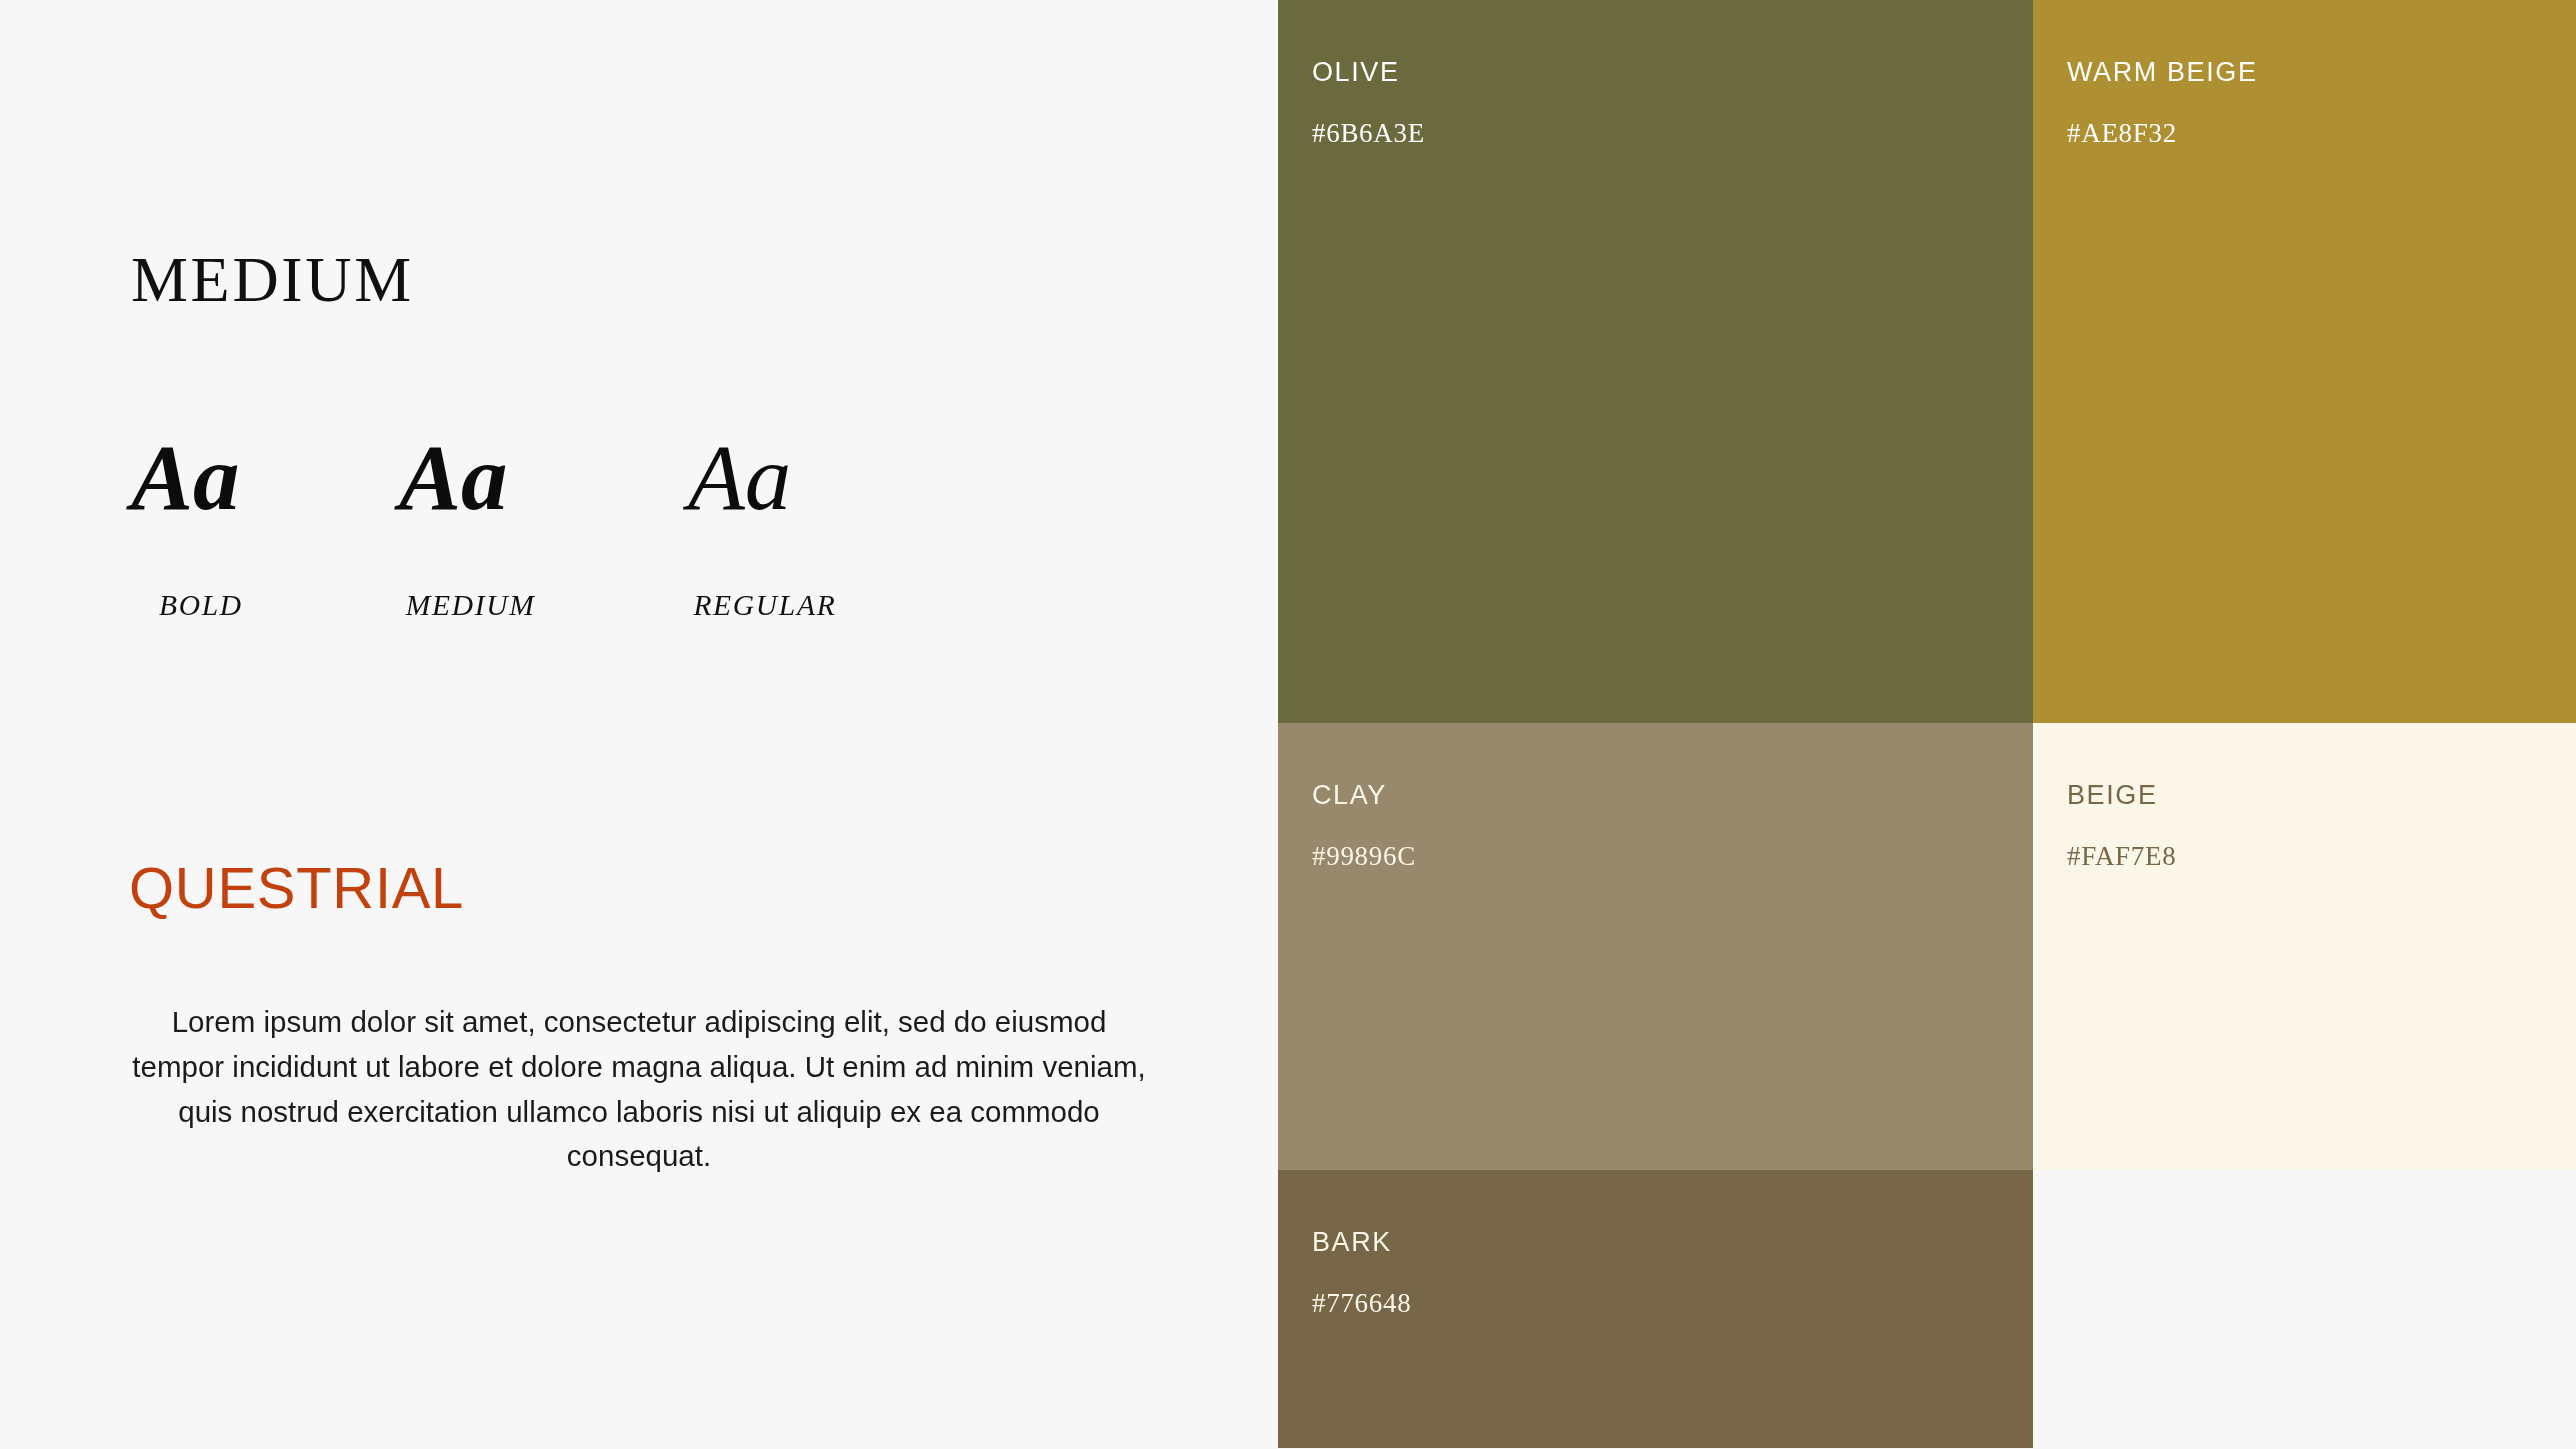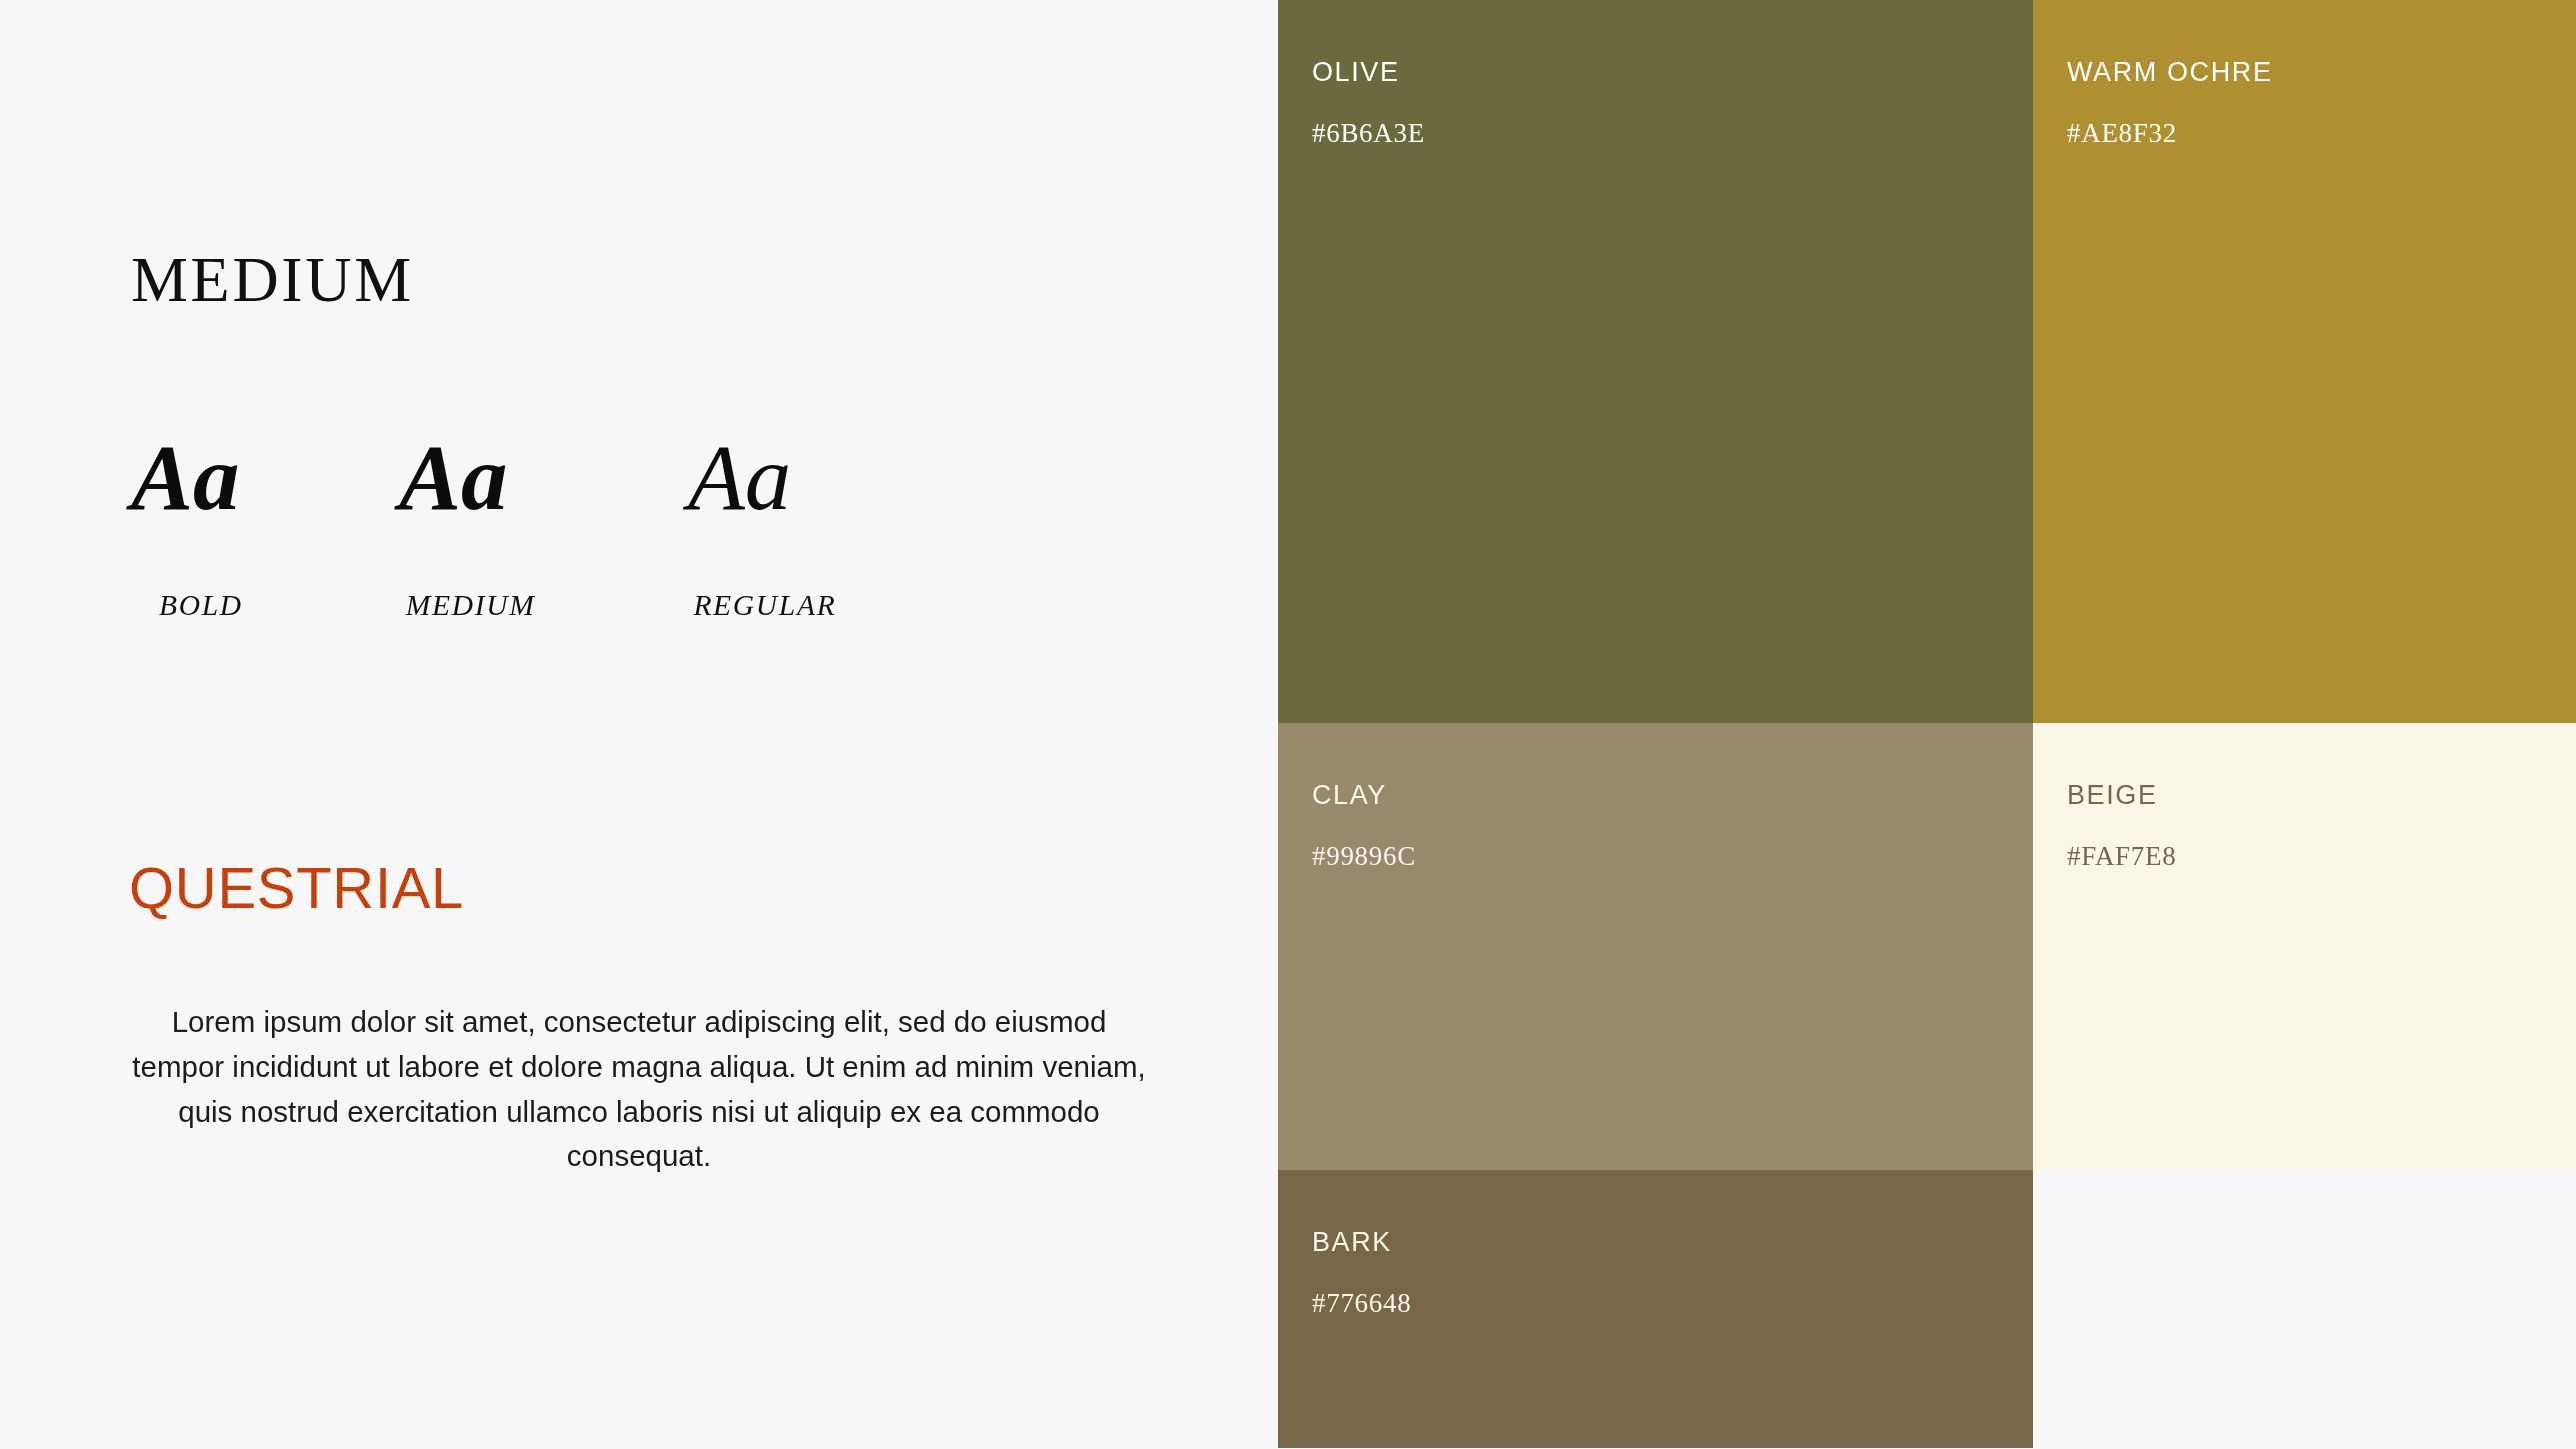--- a/index.html
+++ b/index.html
@@ -169,21 +169,21 @@
   </section>
 
   <section class="swatch-grid">
 
     <div class="swatch" style="background-color: rgb(107, 106, 62); color: rgb(255, 255, 255);">
       <span class="sw-name">OLIVE</span>
       <span class="sw-hex">#6B6A3E</span>
     </div>
 
     <div class="swatch" style="background-color: rgb(174, 143, 50); color: rgb(255, 255, 255);">
-      <span class="sw-name">WARM OCHRE</span>
+      <span class="sw-name">WARM BEIGE</span>
       <span class="sw-hex">#AE8F32</span>
     </div>
 
 
     <div class="swatch" style="background-color: rgb(153, 137, 108); color: rgb(250, 247, 232);">
       <span class="sw-name">CLAY</span>
       <span class="sw-hex">#99896C</span>
     </div>
 
     <div class="swatch" style="background-color: rgb(250, 247, 232); color: rgb(119, 102, 72);">

